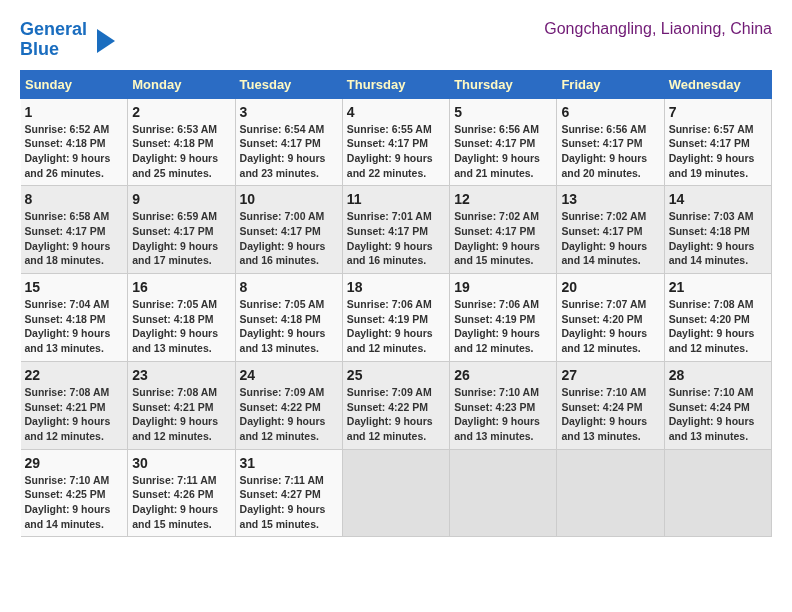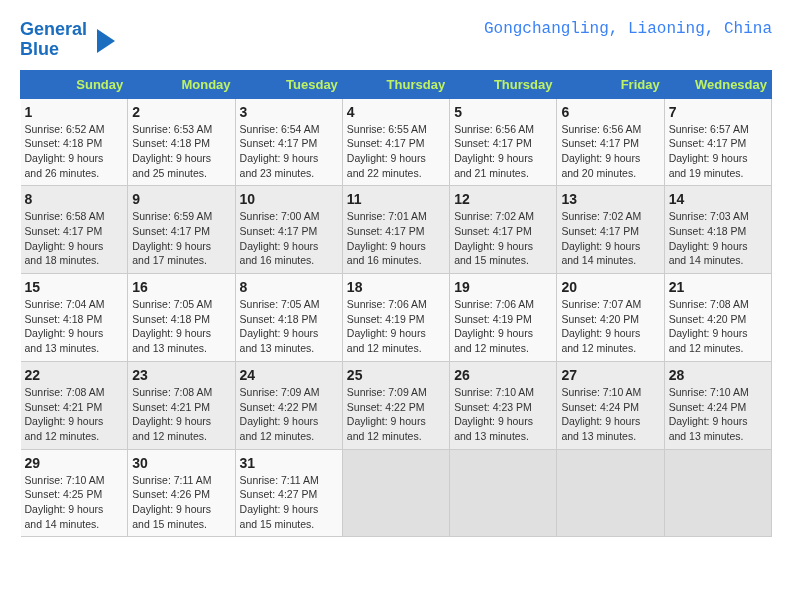--- a/index.html
+++ b/index.html
@@ -41,33 +41,32 @@
     .title-area {
       text-align: right;
     }
     .month-title {
       font-size: 36px;
       font-weight: bold;
       color: #222;
     }
     .location {
       font-size: 16px;
-      color: #3b82f6;
-      font-family: Liberation Mono, monospace;
+      color: #701a75;
     }
     table {
       width: 100%;
       border-collapse: collapse;
       font-size: 11px;
     }
     thead th {
       background-color: #2b6cc4;
-      color: #bef264;
+      color: #fef9c3;
       padding: 6px 4px;
-      text-align: right;
+      text-align: left;
       font-size: 13px;
       font-weight: bold;
       border: 1px solid #2b6cc4;
     }
     tbody tr {
       border-bottom: 1px solid #ccc;
     }
     tbody tr:nth-child(odd) {
       background-color: #f9f9f9;
     }
@@ -85,20 +84,21 @@
       font-size: 14px;
       font-weight: bold;
       color: #222;
       display: block;
       margin-bottom: 2px;
     }
     .day-info {
       color: #333;
       font-size: 10.5px;
       line-height: 1.4;
+      font-weight: bold;
     }
   </style>
 </head>
 <body>
 
 <div class="header">
   <div class="logo">
     <div>
       <div class="logo-text">
         <span>General</span><br><span>Blue</span>

